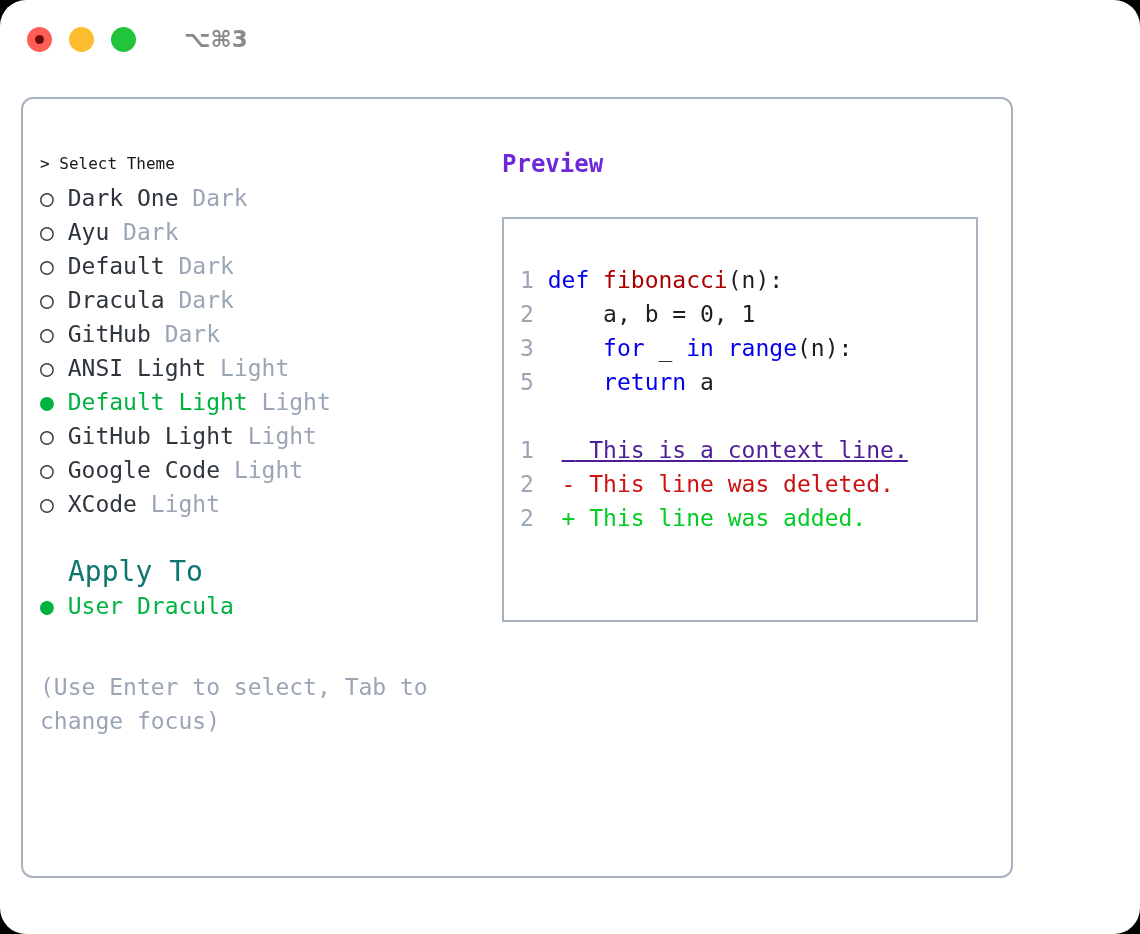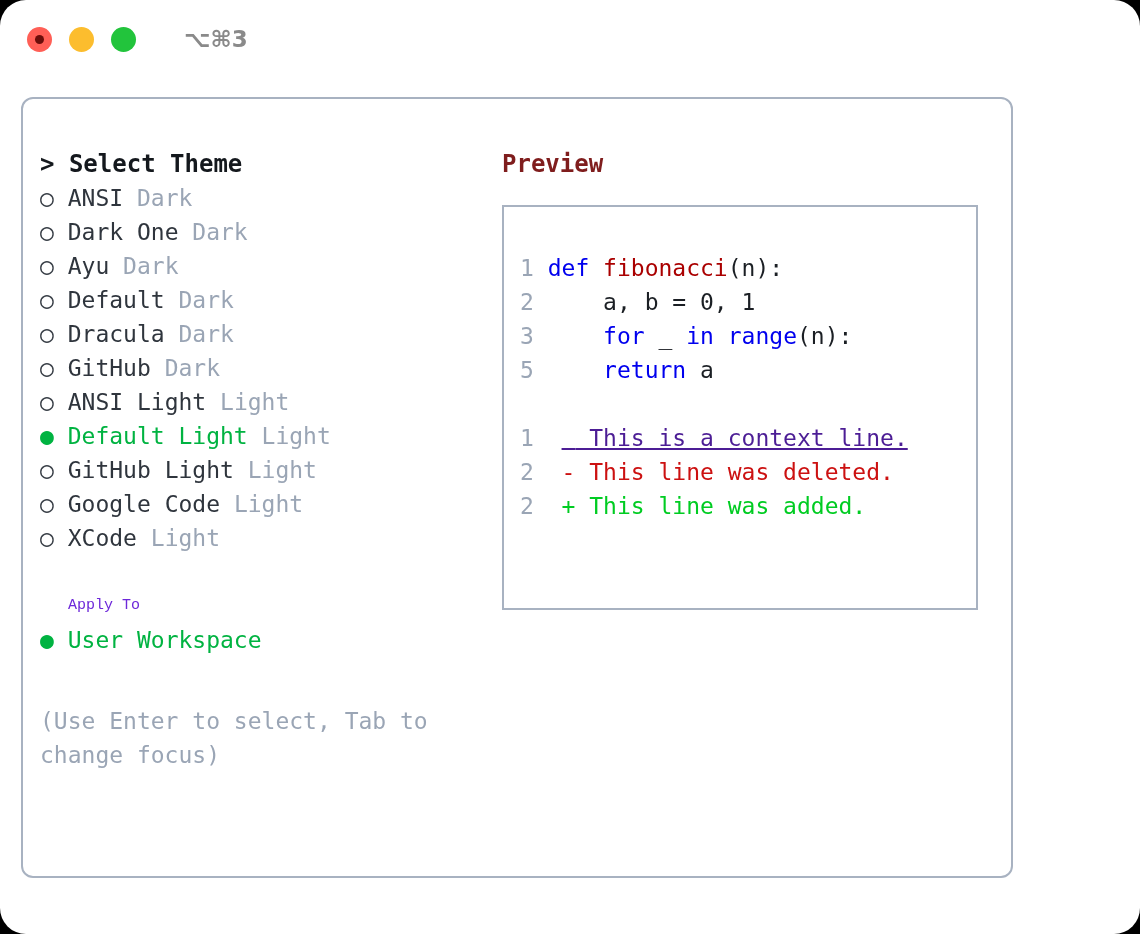--- a/index.html
+++ b/index.html
@@ -90,22 +90,22 @@
 
   
   .left-col {
     position: absolute;
     left: 17px;
     top: 48px;
     width: 430px;
   }
 
   .section-header {
-    font-size: 24px;
-    font-weight: bold;
+    font-size: 16px;
+    font-weight: normal;
     color: #14181d;
     line-height: 34px;
     white-space: pre;
   }
 
   .opt-row {
     font-size: 23px;
     line-height: 34px;
     color: #3a4048;
     white-space: pre;
@@ -114,26 +114,25 @@
   .marker { color: #3a4048; }
   .opt-name { color: #2f353d; }
   .opt-cat  { color: #9aa5b5; }
 
   .opt-row.selected .marker,
   .opt-row.selected .opt-name { color: #00b341; }
 
   .spacer-sm { height: 34px; }
 
   .apply-header {
-    font-size: 15px;
-    color: #6d28d9;
+    font-size: 28px;
+    color: #0f766e;
     line-height: 34px;
     white-space: pre;
     padding-left: 28px;
-    font-family: Liberation Mono, monospace;
   }
 
   .hint {
     margin-top: 47px;
     font-size: 23px;
     line-height: 34px;
     color: #9aa5b5;
     width: 400px;
     white-space: pre-wrap;
     word-break: normal;
@@ -142,25 +141,25 @@
   
   .right-col {
     position: absolute;
     left: 479px;
     top: 48px;
     width: 490px;
   }
   .preview-title {
     font-size: 24px;
     font-weight: bold;
-    color: #7f1d1d;
+    color: #6d28d9;
     line-height: 34px;
   }
   .preview-box {
-    margin-top: 24px;
+    margin-top: 36px;
     width: 476px;
     height: 405px;
     border: 2px solid #a8b2c1;
     box-sizing: border-box;
     background: #ffffff;
     padding: 44px 0 0 0;
   }
   .code-line {
     font-size: 23px;
     line-height: 34px;
@@ -197,39 +196,38 @@
   </div>
 
   <div class="panel">
     <div class="cols">
 
       <div class="left-col">
 
         <div class="section-header">&gt; Select Theme</div>
 
         <div id="theme-list">
-            <div class="opt-row"><span class="marker">○</span><span class="opt-name"> ANSI</span><span class="opt-cat"> Dark</span></div>
             <div class="opt-row"><span class="marker">○</span><span class="opt-name"> Dark One</span><span class="opt-cat"> Dark</span></div>
             <div class="opt-row"><span class="marker">○</span><span class="opt-name"> Ayu</span><span class="opt-cat"> Dark</span></div>
             <div class="opt-row"><span class="marker">○</span><span class="opt-name"> Default</span><span class="opt-cat"> Dark</span></div>
             <div class="opt-row"><span class="marker">○</span><span class="opt-name"> Dracula</span><span class="opt-cat"> Dark</span></div>
             <div class="opt-row"><span class="marker">○</span><span class="opt-name"> GitHub</span><span class="opt-cat"> Dark</span></div>
             <div class="opt-row"><span class="marker">○</span><span class="opt-name"> ANSI Light</span><span class="opt-cat"> Light</span></div>
             <div class="opt-row selected"><span class="marker">●</span><span class="opt-name"> Default Light</span><span class="opt-cat"> Light</span></div>
             <div class="opt-row"><span class="marker">○</span><span class="opt-name"> GitHub Light</span><span class="opt-cat"> Light</span></div>
             <div class="opt-row"><span class="marker">○</span><span class="opt-name"> Google Code</span><span class="opt-cat"> Light</span></div>
             <div class="opt-row"><span class="marker">○</span><span class="opt-name"> XCode</span><span class="opt-cat"> Light</span></div>
           </div>
 
         <div class="spacer-sm"></div>
 
         <div class="apply-header">Apply To</div>
 
         <div id="apply-list">
-            <div class="opt-row selected"><span class="marker">●</span><span class="opt-name"> User Workspace</span></div>
+            <div class="opt-row selected"><span class="marker">●</span><span class="opt-name"> User Dracula</span></div>
           </div>
 
         <div class="hint">(Use Enter to select, Tab to change focus)</div>
       </div>
 
       <div class="right-col">
         <div class="preview-title">Preview</div>
 
         <div class="preview-box">
           <div id="code-block">

